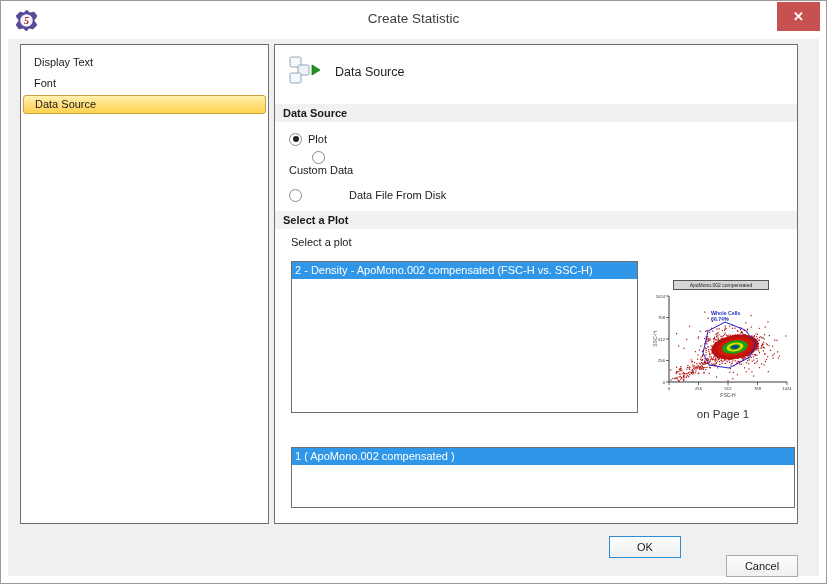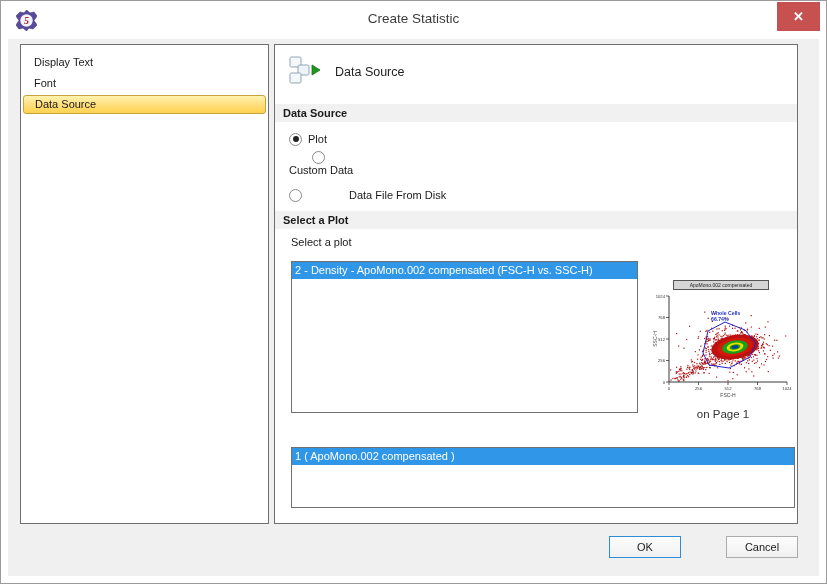--- a/index.html
+++ b/index.html
@@ -56,21 +56,21 @@
     background:#d6d6d6; border:1px solid #555; font-size:5px; line-height:8px;
     text-align:center; color:#222; overflow:hidden; }
   .pv-svg { position:absolute; left:0; top:10px; }
   .pv-caption { position:absolute; left:0; top:128px; width:140px; text-align:center;
     font-size:11.5px; color:#333; }
   
   .btn { position:absolute; top:535px; width:72px; height:22px; font-size:11px;
     color:#1a1a1a; background:linear-gradient(#fdfdfd,#f0f0f0);
     display:flex; align-items:center; justify-content:center; cursor:pointer; }
   .btn-ok { left:608px; border:1px solid #2d8cd4; }
-  .btn-cancel { left:725px; border:1px solid #ababab; }
+  .btn-cancel { left:725px; border:1px solid #ababab;margin-top:19px; }
 </style>
 </head>
 <body>
 
 <div id="window">
 
   <div class="titlebar">
     <span class="app-icon">
       <svg width="21" height="21" viewBox="0 0 21 21">
         <path d="M10.5 0 L14 3 L18 2 L21 6 L18 10.5 L21 15 L17 19 L13 18 L10.5 21 L7 18 L3 19 L0 15 L3 10.5 L0 6 L4 2 L8 3 Z" fill="#5a4a9c" stroke="#3c3270" stroke-width="0.6"></path>

